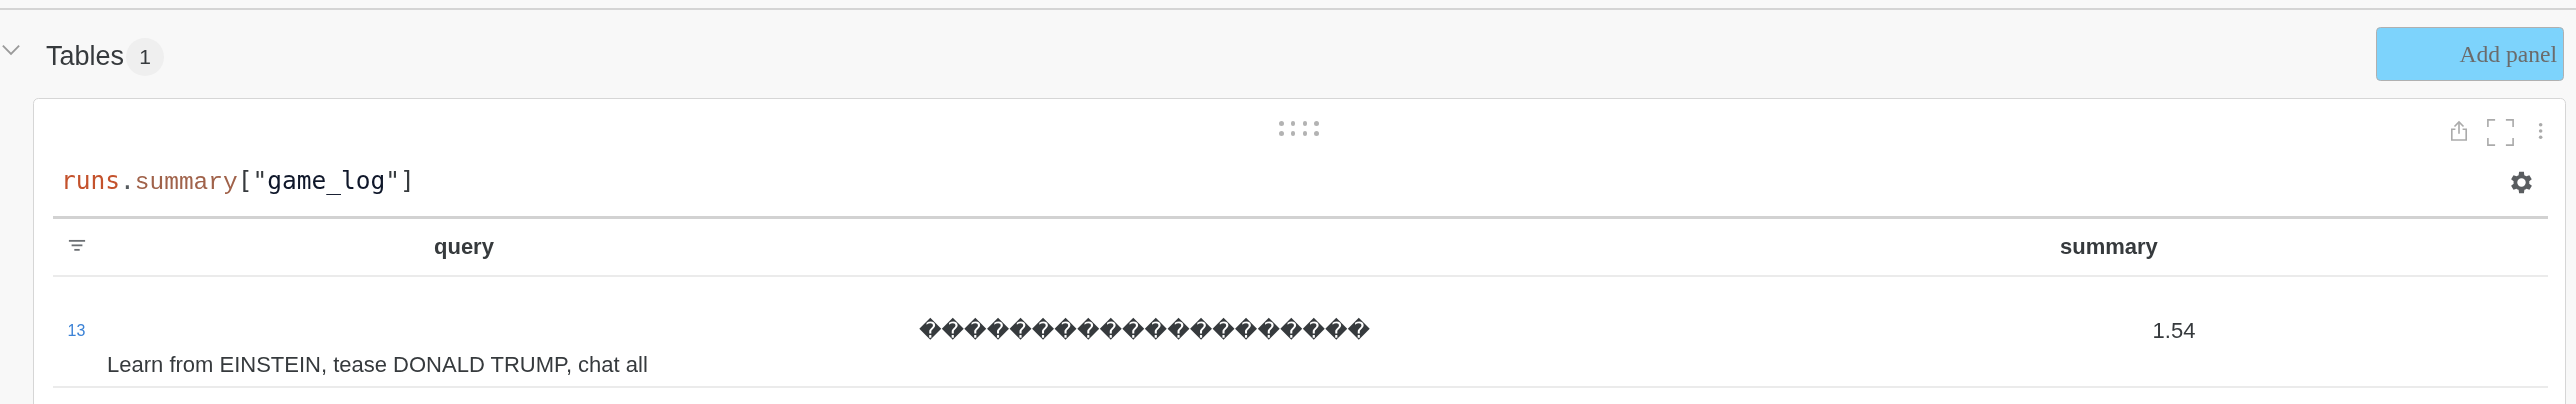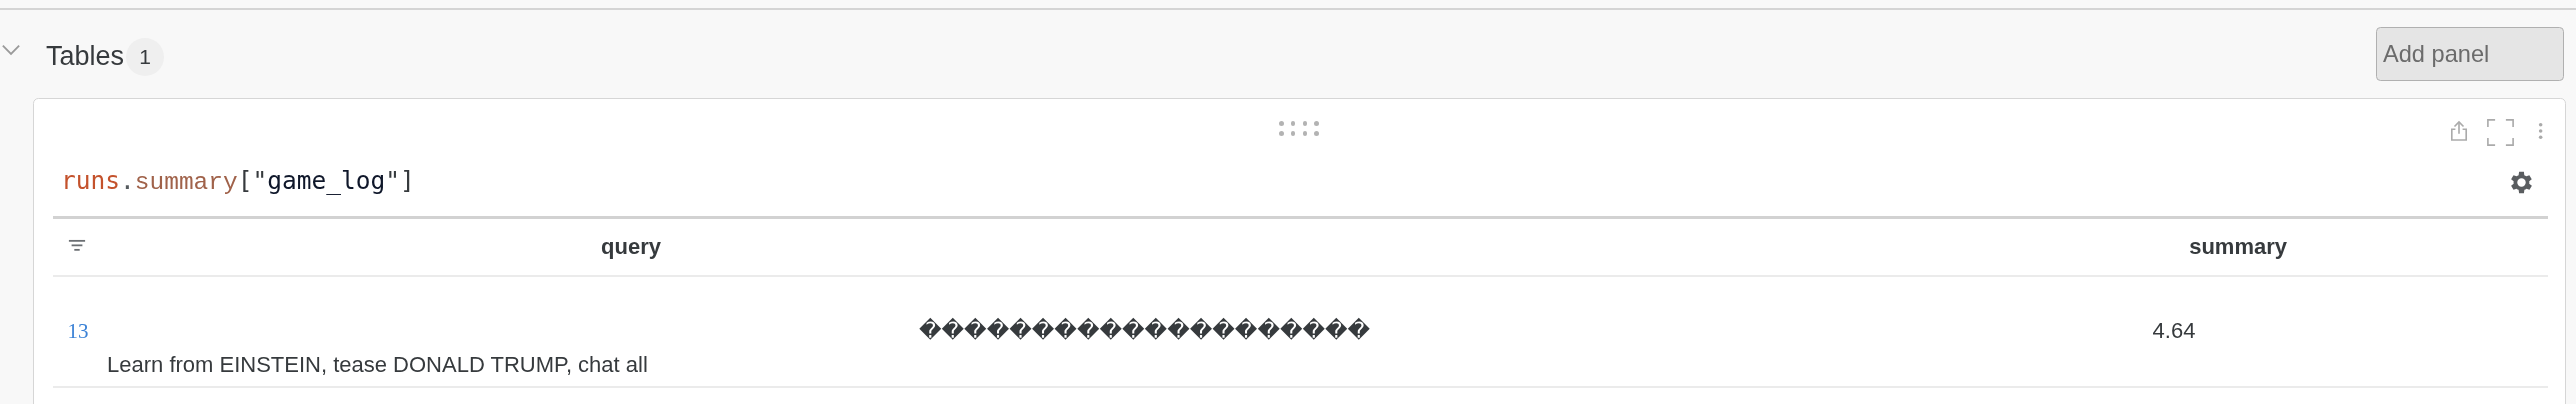--- a/index.html
+++ b/index.html
@@ -49,27 +49,27 @@
       line-height: 38px;
       text-align: center;
     }
     .add-panel-button {
       position: absolute;
       left: 2376px; top: 27px;
       width: 188px; height: 54px;
       box-sizing: border-box;
       border: 1.8px solid #b0b0b0;
       border-radius: 4.5px;
-      background: #e5e5e5;
+      background: #7dd3fc;
       color: #6b6b6b;
       font-size: 23.6px;
       line-height: 51px;
-      text-align: left;
-      cursor: pointer;
-      font-family: Liberation Sans, sans-serif;
+      text-align: right;
+      cursor: pointer;
+      font-family: Liberation Serif, serif;
     }
     .panel {
       position: absolute;
       left: 33px; top: 98px;
       width: 2533px; height: 327px;
       box-sizing: border-box;
       background: #ffffff;
       border: 1.8px solid #d6d6d6;
       border-radius: 5.4px;
     }
@@ -117,42 +117,41 @@
       border-bottom: 2.7px solid #ebebeb;
     }
     .th {
       position: absolute;
       top: 0;
       height: 56px;
       line-height: 56px;
       font-size: 22px;
       font-weight: bold;
       color: #363a3d;
-      text-align: right;
+      text-align: left;
       cursor: pointer;
     }
     .filter-icon {
       position: absolute;
       left: 14.5px; top: 20px;
       width: 18px; height: 14.5px;
       cursor: pointer;
     }
     .data-row {
       position: relative;
       height: 109px;
       border-bottom: 2.7px solid #ebebeb;
     }
     .row-index {
       position: absolute;
       left: 14.5px; top: 36px;
-      font-size: 21px;
+      font-size: 16px;
       line-height: 36px;
       color: #3b82d6;
       cursor: pointer;
-      font-family: Liberation Serif, serif;
     }
     .td {
       position: absolute;
       top: 36px;
       font-size: 22px;
       line-height: 36px;
       color: #363a3d;
       white-space: nowrap;
     }
     .td-query { left: 54px; margin-top: 34px; }
@@ -223,17 +222,17 @@
         <line x1="7" y1="12" x2="13" y2="12" stroke="#6b6f73" stroke-width="2"></line>
       </svg>
       <div class="th" style="left:381px;width:227px">query</div>
       <div class="th" style="left:2007px;width:227px">summary</div>
     </div>
 
     <div class="data-row">
       <span class="row-index">13</span>
       <span class="td td-query">Learn from EINSTEIN, tease DONALD TRUMP, chat all</span>
       <span class="td td-response">��������������������</span>
-      <span class="td td-reward">4.64</span>
+      <span class="td td-reward">1.54</span>
     </div>
   </div>
 </div>
 
 
 </body></html>

